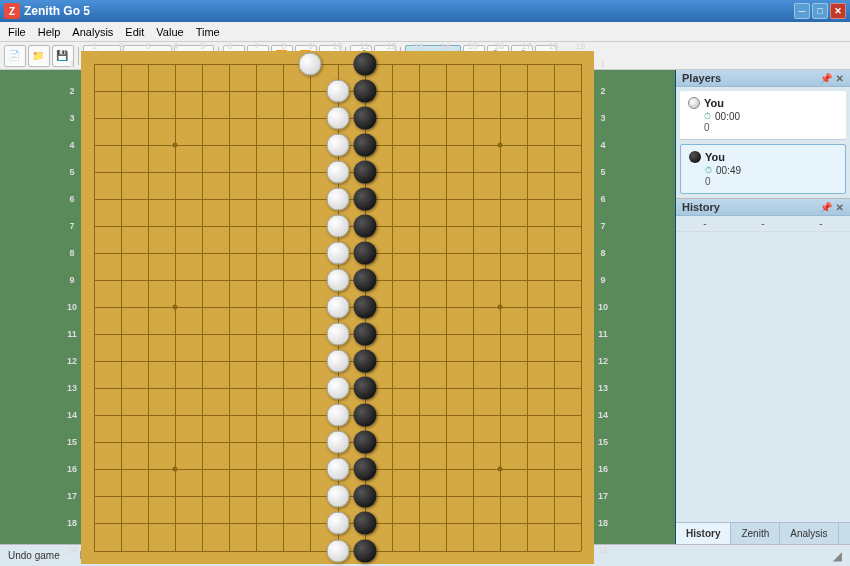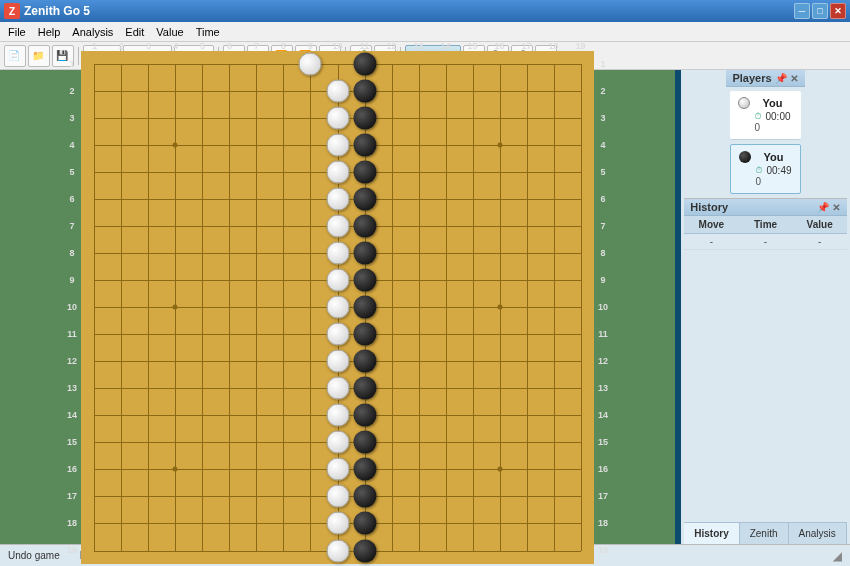--- a/index.html
+++ b/index.html
@@ -200,24 +200,23 @@
     .stone.white {
       background: radial-gradient(circle at 35% 35%, #fff, #ccc);
       box-shadow: 1px 1px 3px rgba(0,0,0,0.4);
       border: 1px solid #aaa;
     }
 
     
     #right-panel {
       width: 175px;
       background: #dce8f0;
-      border-left: 6px solid #0c4a6e;
+      border-left: 1px solid #0c4a6e;
       display: flex;
       flex-direction: column;
-      align-items: center;
     }
 
     
     #players-panel {
       background: #dce8f0;
     }
     .panel-header {
       background: linear-gradient(to bottom, #c0d8ec, #a8c8e0);
       padding: 2px 6px;
       font-size: 11px;
@@ -251,21 +250,21 @@
       width: 12px; height: 12px;
       border-radius: 50%;
     }
     .player-stone-icon.white-stone {
       background: radial-gradient(circle at 35% 35%, #fff, #bbb);
       border: 1px solid #888;
     }
     .player-stone-icon.black-stone {
       background: radial-gradient(circle at 35% 35%, #555, #000);
     }
-    .player-name { font-size: 11px; font-weight: bold; color: #222; margin-left: 8px; }
+    .player-name { font-size: 11px; font-weight: bold; color: #222; }
     .player-time-row {
       display: flex; align-items: center; gap: 4px; margin-left: 16px;
     }
     .time-icon { font-size: 9px; color: #4a8; }
     .player-time { font-size: 10px; color: #333; }
     .player-captures { font-size: 10px; color: #555; margin-left: 16px; }
 
     
     #history-panel {
       flex: 1;
@@ -607,25 +606,20 @@
         <div class="player-captures">0</div>
       </div>
     </div>
 
     <div id="history-panel">
       <div class="panel-header">
         <span>History</span>
         <span class="panel-pin">📌 ✕</span>
       </div>
       <div class="history-table">
-        <div class="history-header-row">
-          <div class="history-col">Move</div>
-          <div class="history-col">Time</div>
-          <div class="history-col">Value</div>
-        </div>
         <div class="history-data-row">
           <div class="history-cell">-</div>
           <div class="history-cell">-</div>
           <div class="history-cell">-</div>
         </div>
       </div>
 
       <div id="bottom-tabs">
         <div class="bottom-tab active">History</div>
         <div class="bottom-tab">Zenith</div>

